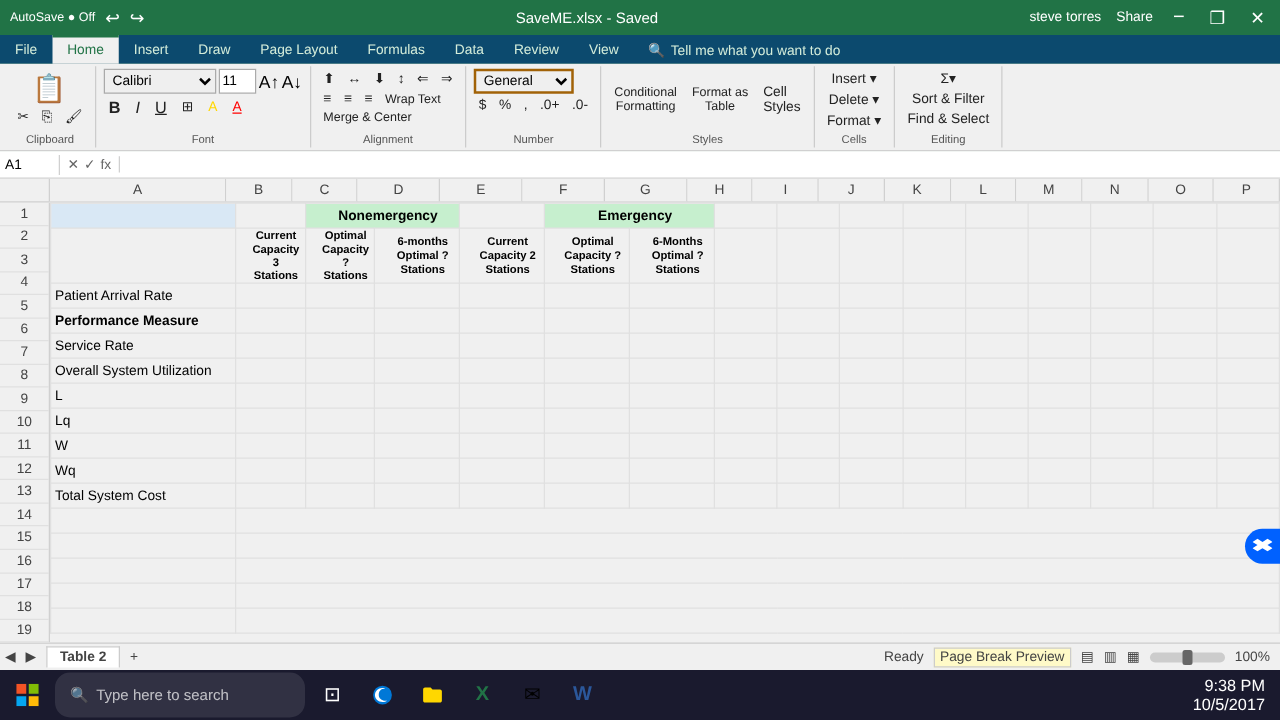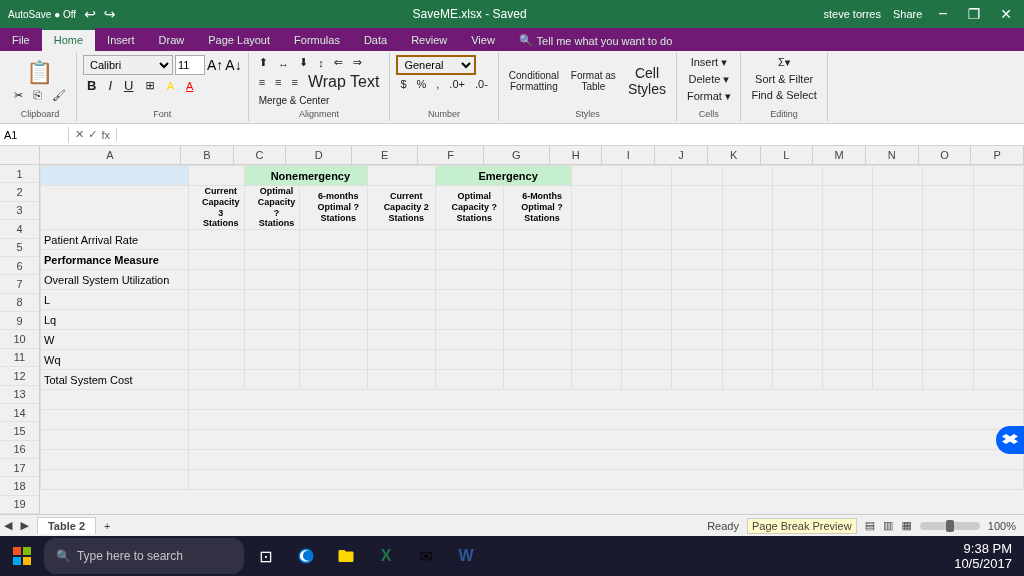--- a/index.html
+++ b/index.html
@@ -14,21 +14,21 @@
       justify-content: space-between;
       padding: 0 8px;
       color: white;
     }
     .title-bar-left { display: flex; align-items: center; gap: 8px; font-size: 11px; }
     .title-bar-center { font-size: 12px; font-weight: 500; }
     .title-bar-right { display: flex; align-items: center; gap: 12px; font-size: 11px; }
 
     
     .ribbon { background: #217346; }
-    .ribbon-tabs { display: flex; background: #701a75; }
+    .ribbon-tabs { display: flex; background: #0c4a6e; }
     .ribbon-tab {
       padding: 4px 12px;
       font-size: 11px;
       color: #d4edda;
       cursor: pointer;
       border-top: 2px solid transparent;
     }
     .ribbon-tab.active {
       background: #f0f0f0;
       color: #217346;
@@ -60,21 +60,21 @@
 
     
     .formula-bar {
       display: flex;
       align-items: center;
       height: 22px;
       background: white;
       border-bottom: 1px solid #d0d0d0;
       font-size: 11px;
     }
-    .cell-ref { width: 69px; padding: 2px 4px; border-right: 1px solid #d0d0d0; font-size: 11px; }
+    .cell-ref { width: 48px; padding: 2px 4px; border-right: 1px solid #d0d0d0; font-size: 11px; }
     .formula-icons { display: flex; align-items: center; gap: 4px; padding: 0 6px; border-right: 1px solid #d0d0d0; }
     .formula-input { flex: 1; padding: 0 6px; }
     .col-headers { display: flex; border-bottom: 1px solid #d0d0d0; position: sticky; top: 0; background: #f0f0f0; z-index: 10; }
     .row-num-header { width: 40px; min-width: 40px; border-right: 1px solid #d0d0d0; height: 18px; }
     .col-header {
       border-right: 1px solid #d0d0d0;
       height: 18px;
       text-align: center;
       font-size: 11px;
       color: #444;
@@ -320,21 +320,21 @@
             <span class="ribbon-small-btn">↔</span>
             <span class="ribbon-small-btn">⬇</span>
             <span class="ribbon-small-btn">↕</span>
             <span class="ribbon-small-btn">⇐</span>
             <span class="ribbon-small-btn">⇒</span>
           </div>
           <div style="display:flex;gap:2px;align-items:center;">
             <span class="ribbon-small-btn">≡</span>
             <span class="ribbon-small-btn">≡</span>
             <span class="ribbon-small-btn">≡</span>
-            <span class="ribbon-small-btn" style="font-size:16px;">Wrap Text</span>
+            <span class="ribbon-small-btn" style="font-size:10px;">Wrap Text</span>
           </div>
           <div>
             <span class="ribbon-small-btn" style="font-size:10px;">Merge &amp; Center</span>
           </div>
         </div>
         <div class="ribbon-group-label">Alignment</div>
       </div>
 
       <div class="ribbon-group" style="min-width:90px;">
         <div class="ribbon-group-content" style="flex-direction:column;gap:2px;align-items:flex-start;">
@@ -349,21 +349,21 @@
             <span class="ribbon-small-btn">.0-</span>
           </div>
         </div>
         <div class="ribbon-group-label">Number</div>
       </div>
 
       <div class="ribbon-group" style="min-width:120px;">
         <div class="ribbon-group-content" style="gap:4px;">
           <span class="ribbon-small-btn" style="font-size:10px;text-align:center;">Conditional<br>Formatting</span>
           <span class="ribbon-small-btn" style="font-size:10px;text-align:center;">Format as<br>Table</span>
-          <span class="ribbon-small-btn" style="font-size:14px;text-align:center;">Cell<br>Styles</span>
+          <span class="ribbon-small-btn" style="font-size:11px;">Cell<br>Styles</span>
         </div>
         <div class="ribbon-group-label">Styles</div>
       </div>
 
       <div class="ribbon-group">
         <div class="ribbon-group-content" style="flex-direction:column;font-size:10px;gap:2px;">
           <span class="ribbon-small-btn">Insert ▾</span>
           <span class="ribbon-small-btn">Delete ▾</span>
           <span class="ribbon-small-btn">Format ▾</span>
         </div>
@@ -526,20 +526,38 @@
             <td></td>
             <td></td>
             <td></td>
             <td></td>
             <td></td>
             <td></td>
             <td></td>
             <td></td>
           </tr>
 
+          <tr>
+            <td>Service Rate</td>
+            <td></td>
+                <td></td>
+                <td></td>
+                <td></td>
+                <td></td>
+                <td></td>
+            <td></td>
+                <td></td>
+                <td></td>
+                <td></td>
+                <td></td>
+                <td></td>
+                <td></td>
+                <td></td>
+                <td></td>
+          </tr>
 
           <tr>
             <td>Overall System Utilization</td>
             <td></td>
                 <td></td>
                 <td></td>
                 <td></td>
                 <td></td>
                 <td></td>
             <td></td>

